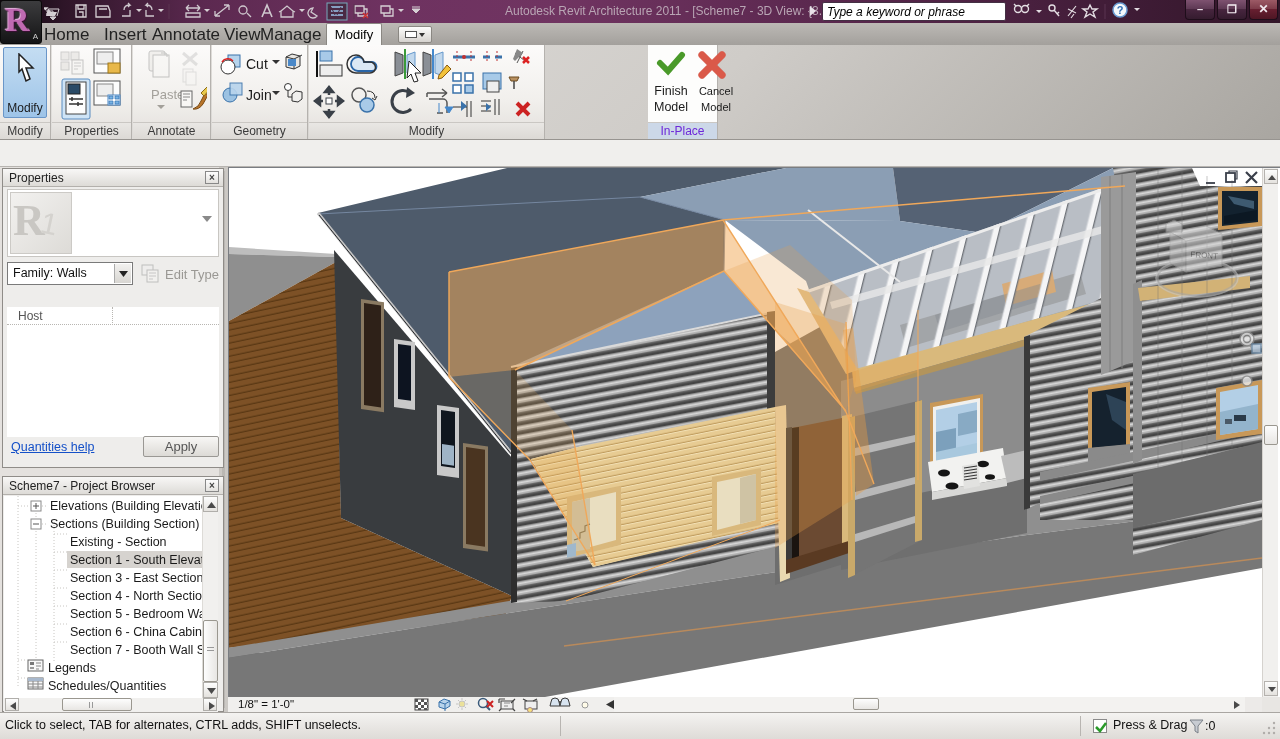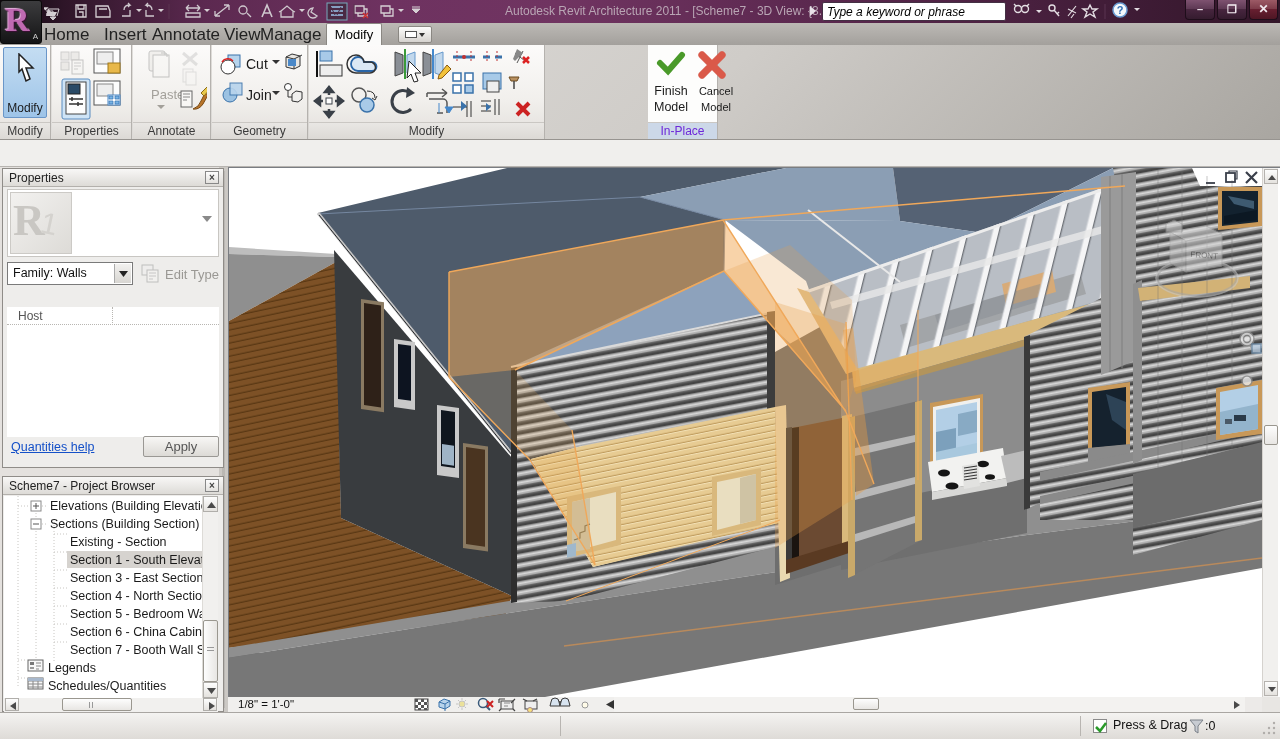--- a/index.html
+++ b/index.html
@@ -643,20 +643,21 @@
         </g>
    <circle cx="172" cy="8" r="3" fill="#fffbe8" stroke="#999"></circle>
   </g>
  </svg>
  <svg class="abs" style="left:378px;top:3px;width:8px;height:9px" viewBox="0 0 8 9">
       <path d="M8 0 l-8 4.5 8 4.5z" fill="#333"></path>
     </svg>
 </div>
 
 <div id="statusbar">
+ <span style="position:absolute;left:5px;top:5px">Click to select, TAB for alternates, CTRL adds, SHIFT unselects.</span>
  <div style="position:absolute;left:560px;top:3px;width:1px;height:20px;background:#b8b5b1"></div>
  <div style="position:absolute;left:1080px;top:3px;width:1px;height:20px;background:#b8b5b1"></div>
  <div style="position:absolute;left:1093px;top:6px;width:14px;height:14px;background:#fff;border:1px solid #8a8a8a">
   <svg style="position:absolute;left:1px;top:1px" width="12" height="12" viewBox="0 0 12 12">
         <path d="M1 6 l4 4 6 -8" stroke="#2a9a2a" stroke-width="2.5" fill="none"></path>
       </svg>
  </div>
  <span style="position:absolute;left:1113px;top:5px">Press &amp; Drag</span>
  <svg style="position:absolute;left:1189px;top:6px" width="15" height="15" viewBox="0 0 15 15">
       <path d="M1 1 h13 l-5 6 v7 l-3 -2 v-5z" fill="#c8ccd2" stroke="#7a8088"></path>

